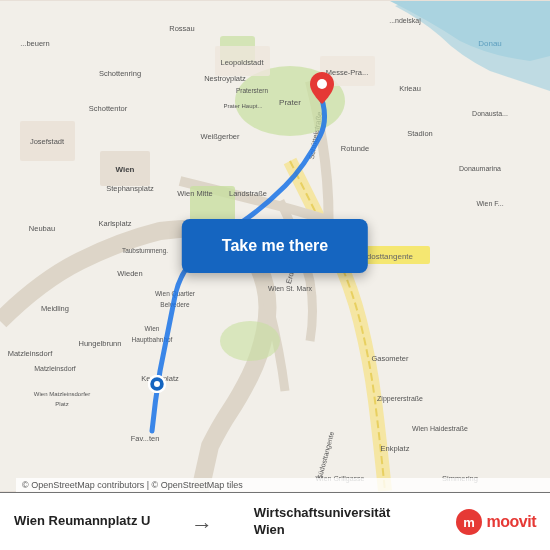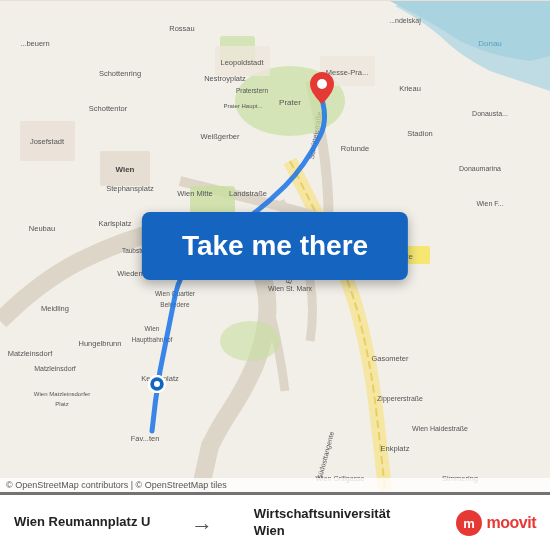--- a/index.html
+++ b/index.html
@@ -25,45 +25,45 @@
     .take-me-there-btn {
       position: absolute;
       top: 50%;
       left: 50%;
       transform: translate(-50%, -50%);
       background: #1565c0;
       color: white;
       border: none;
       border-radius: 8px;
       padding: 18px 40px;
-      font-size: 28px;
+      font-size: 16px;
       font-weight: bold;
       cursor: pointer;
       white-space: nowrap;
       box-shadow: 0 4px 12px rgba(0,0,0,0.3);
       z-index: 10;
     }
 
     
     .attribution {
       position: absolute;
       bottom: 0;
-      left: 0;
+      left: 16px;
       right: 0;
       background: rgba(255,255,255,0.8);
       font-size: 9px;
       color: #555;
       padding: 2px 6px;
       z-index: 5;
     }
 
     
     .bottom-bar {
       background: white;
-      border-top: 3px solid #737373;
+      border-top: 1px solid #737373;
       padding: 10px 14px;
       display: flex;
       align-items: center;
       justify-content: space-between;
       min-height: 58px;
     }
 
     .route-from, .route-to {
       display: flex;
       flex-direction: column;

